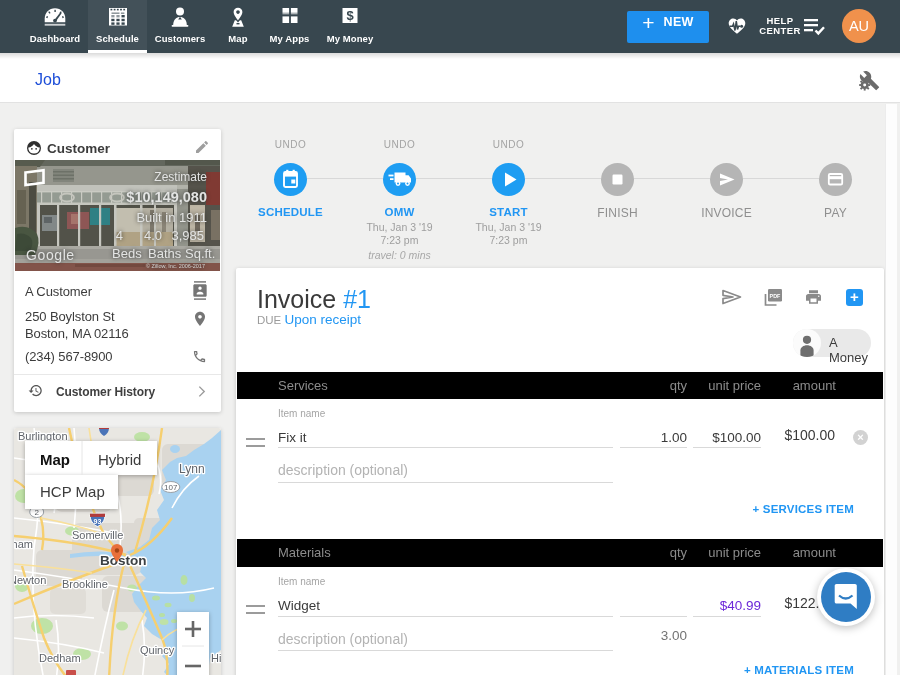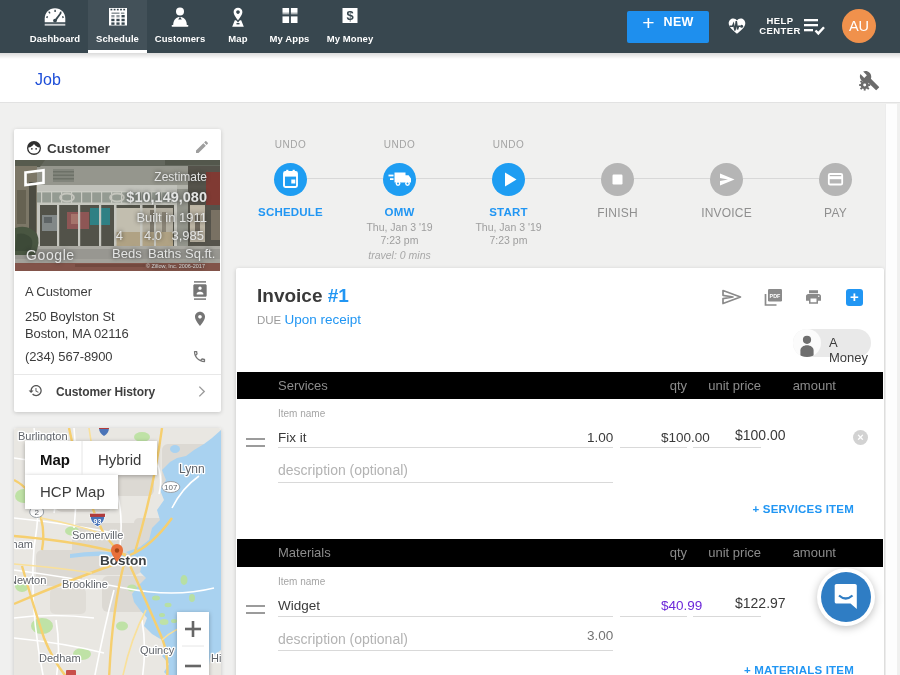--- a/index.html
+++ b/index.html
@@ -27,21 +27,21 @@
 .tl-circle.blue{background:#1e9df2}
 .tl-circle.gray{background:#b5b5b5}
 .tl-name{margin-top:10px;font-size:11.5px;font-weight:bold;letter-spacing:.2px}
 .tl-name.blue{color:#2196f3}
 .tl-name.gray{color:#8f8f8f;font-weight:normal;font-size:12px}
 .tl-date{font-size:10.5px;color:#9e9e9e;line-height:13.5px;margin-top:3px}
 .tl-travel{font-size:10.5px;color:#a8a8a8;font-style:italic;margin-top:1px}
 
 .band{position:absolute;left:237px;width:646px;height:27px;background:#000000;color:#8c8c8c;font-size:13px}
 .band .bl{position:absolute;left:41px;top:6px}
-.rt{position:absolute;}
+.rt{position:absolute;text-align:right}
 .itemlabel{position:absolute;left:278px;font-size:10px;color:#a5a5a5}
 .itemname{position:absolute;left:278px;font-size:13.5px;color:#3a3a3a}
 .uline{position:absolute;height:1px;background:#d9d9d9}
 .desc{position:absolute;left:278px;font-size:14px;color:#b3b3b3}
 .bluelink{position:absolute;font-size:11.5px;font-weight:bold;color:#2196f3;letter-spacing:.2px;text-align:right}
 .handle{position:absolute;left:246px;width:19px}
 .handle div{height:1.6px;background:#9b9b9b;margin-bottom:5.4px}
 .xcirc{position:absolute;left:853px;width:15px;height:15px;border-radius:50%;background:#d2d2d2;color:#fff;text-align:center;font-size:11px;line-height:15px;font-weight:bold}
 </style>
 </head>
@@ -479,21 +479,21 @@
   <div class="tl-cell" style="left:781px">
     <div class="tl-undo">&nbsp;</div>
       <div class="tl-circle gray"><svg width="33" height="33" viewBox="0 0 33 33">
       <rect x="9.8" y="11" width="13.4" height="10.5" rx="1.3" fill="none" stroke="#fff" stroke-width="1.8"></rect>
       <rect x="9.8" y="13.2" width="13.4" height="3" fill="#fff"></rect>
     </svg></div>
     <div class="tl-name gray">PAY</div>
   </div>
 
   <div class="card" style="left:236px;top:268px;width:648px;height:430px"></div>
-  <div class="abs" style="left:257px;top:285px;font-size:19px;font-weight:bold;color:#3a3a3a">Invoice <span style="color:#2196f3">#1</span></div>
+  <div class="abs" style="left:257px;top:285px;font-size:25px;font-weight:normal;color:#3a3a3a">Invoice <span style="color:#2196f3">#1</span></div>
   <div class="abs" style="left:257px;top:312px;font-size:11.5px;color:#9b9b9b">DUE <span style="font-size:13.5px;color:#2196f3">Upon receipt</span></div>
   <span class="abs" style="left:721px;top:288px;line-height:0"><svg width="22" height="18" viewBox="0 0 22 18" fill="none" stroke="#8a8a8a" stroke-width="1.7" stroke-linejoin="round">
     <path d="M2,2.5 L19.5,9 L2,15.5 L2,10.7 L12,9 L2,7.3 Z"></path>
   </svg></span>
   <span class="abs" style="left:762px;top:288px;line-height:0"><svg width="21" height="19" viewBox="0 0 21 19">
     <path d="M3.5,6 L3.5,17 L14.5,17" fill="none" stroke="#8a8a8a" stroke-width="1.7"></path>
     <rect x="6" y="1" width="14" height="12.5" rx="1.2" fill="#8a8a8a"></rect>
     <text x="13" y="9.7" font-family="Liberation Sans" font-size="5.4" font-weight="bold" fill="#fff" text-anchor="middle">PDF</text>
   </svg></span>
   <span class="abs" style="left:804px;top:288px;line-height:0"><svg width="19" height="18" viewBox="0 0 24 24" fill="#8a8a8a">

